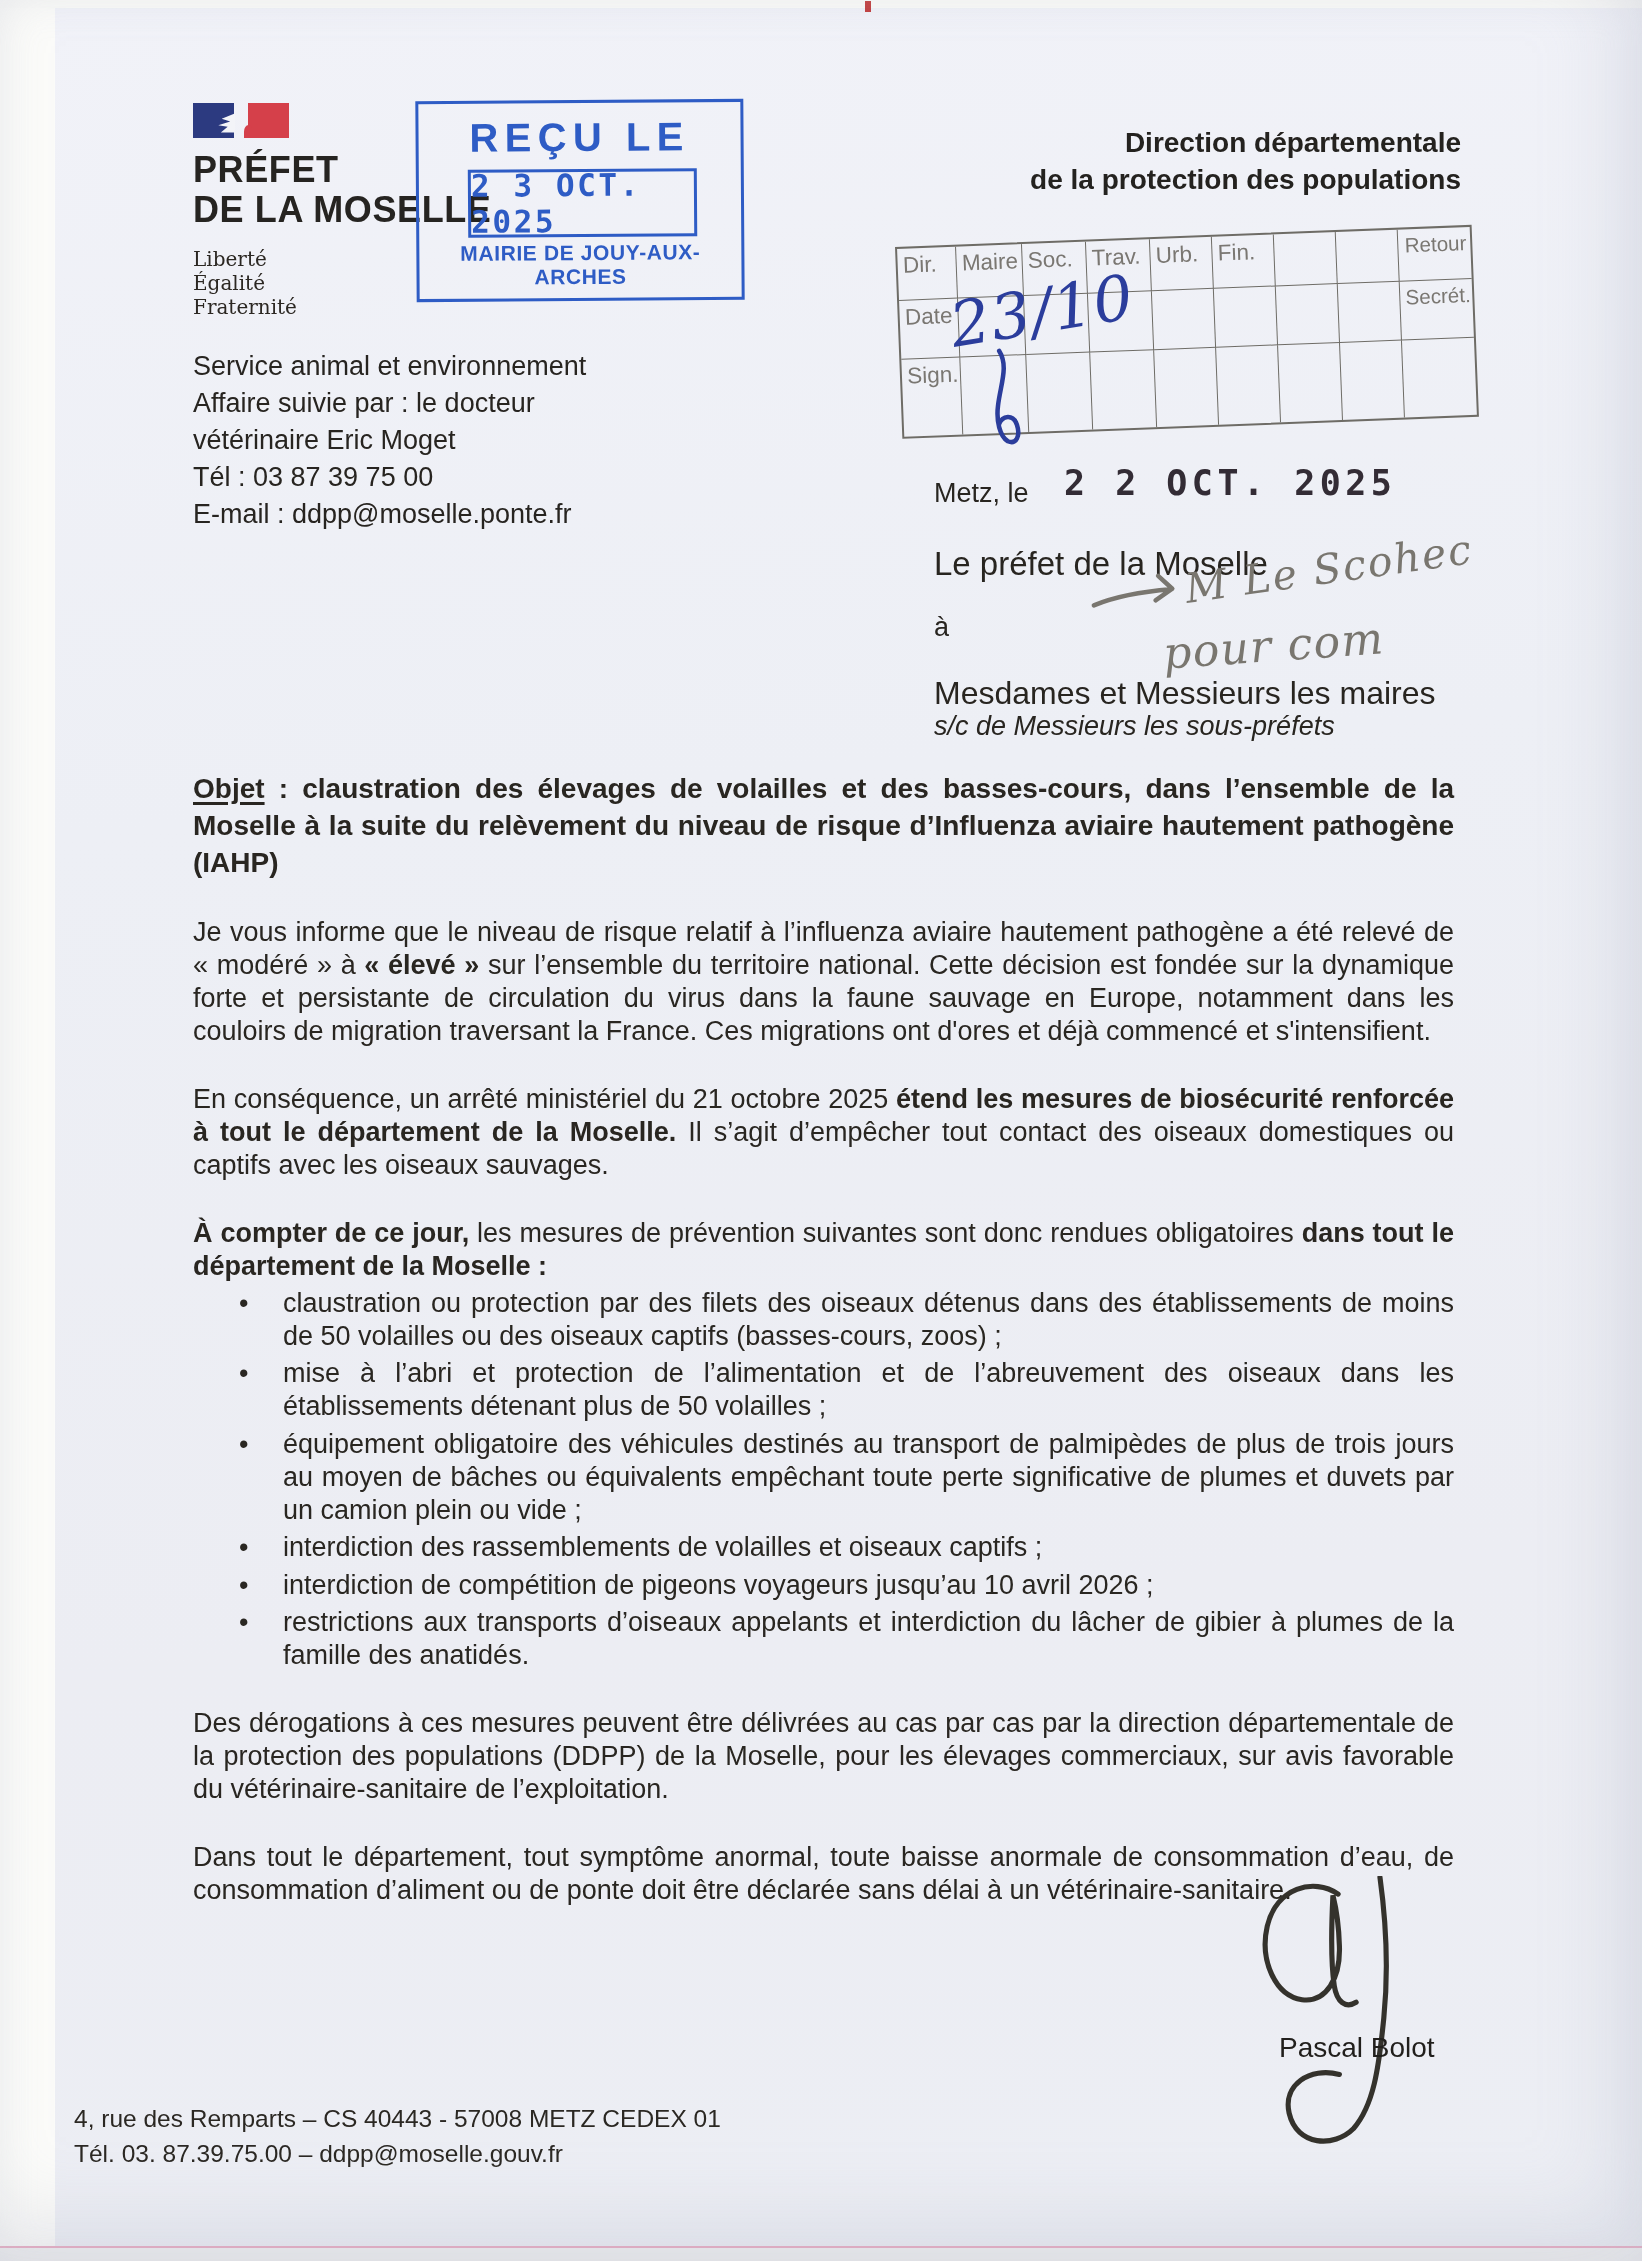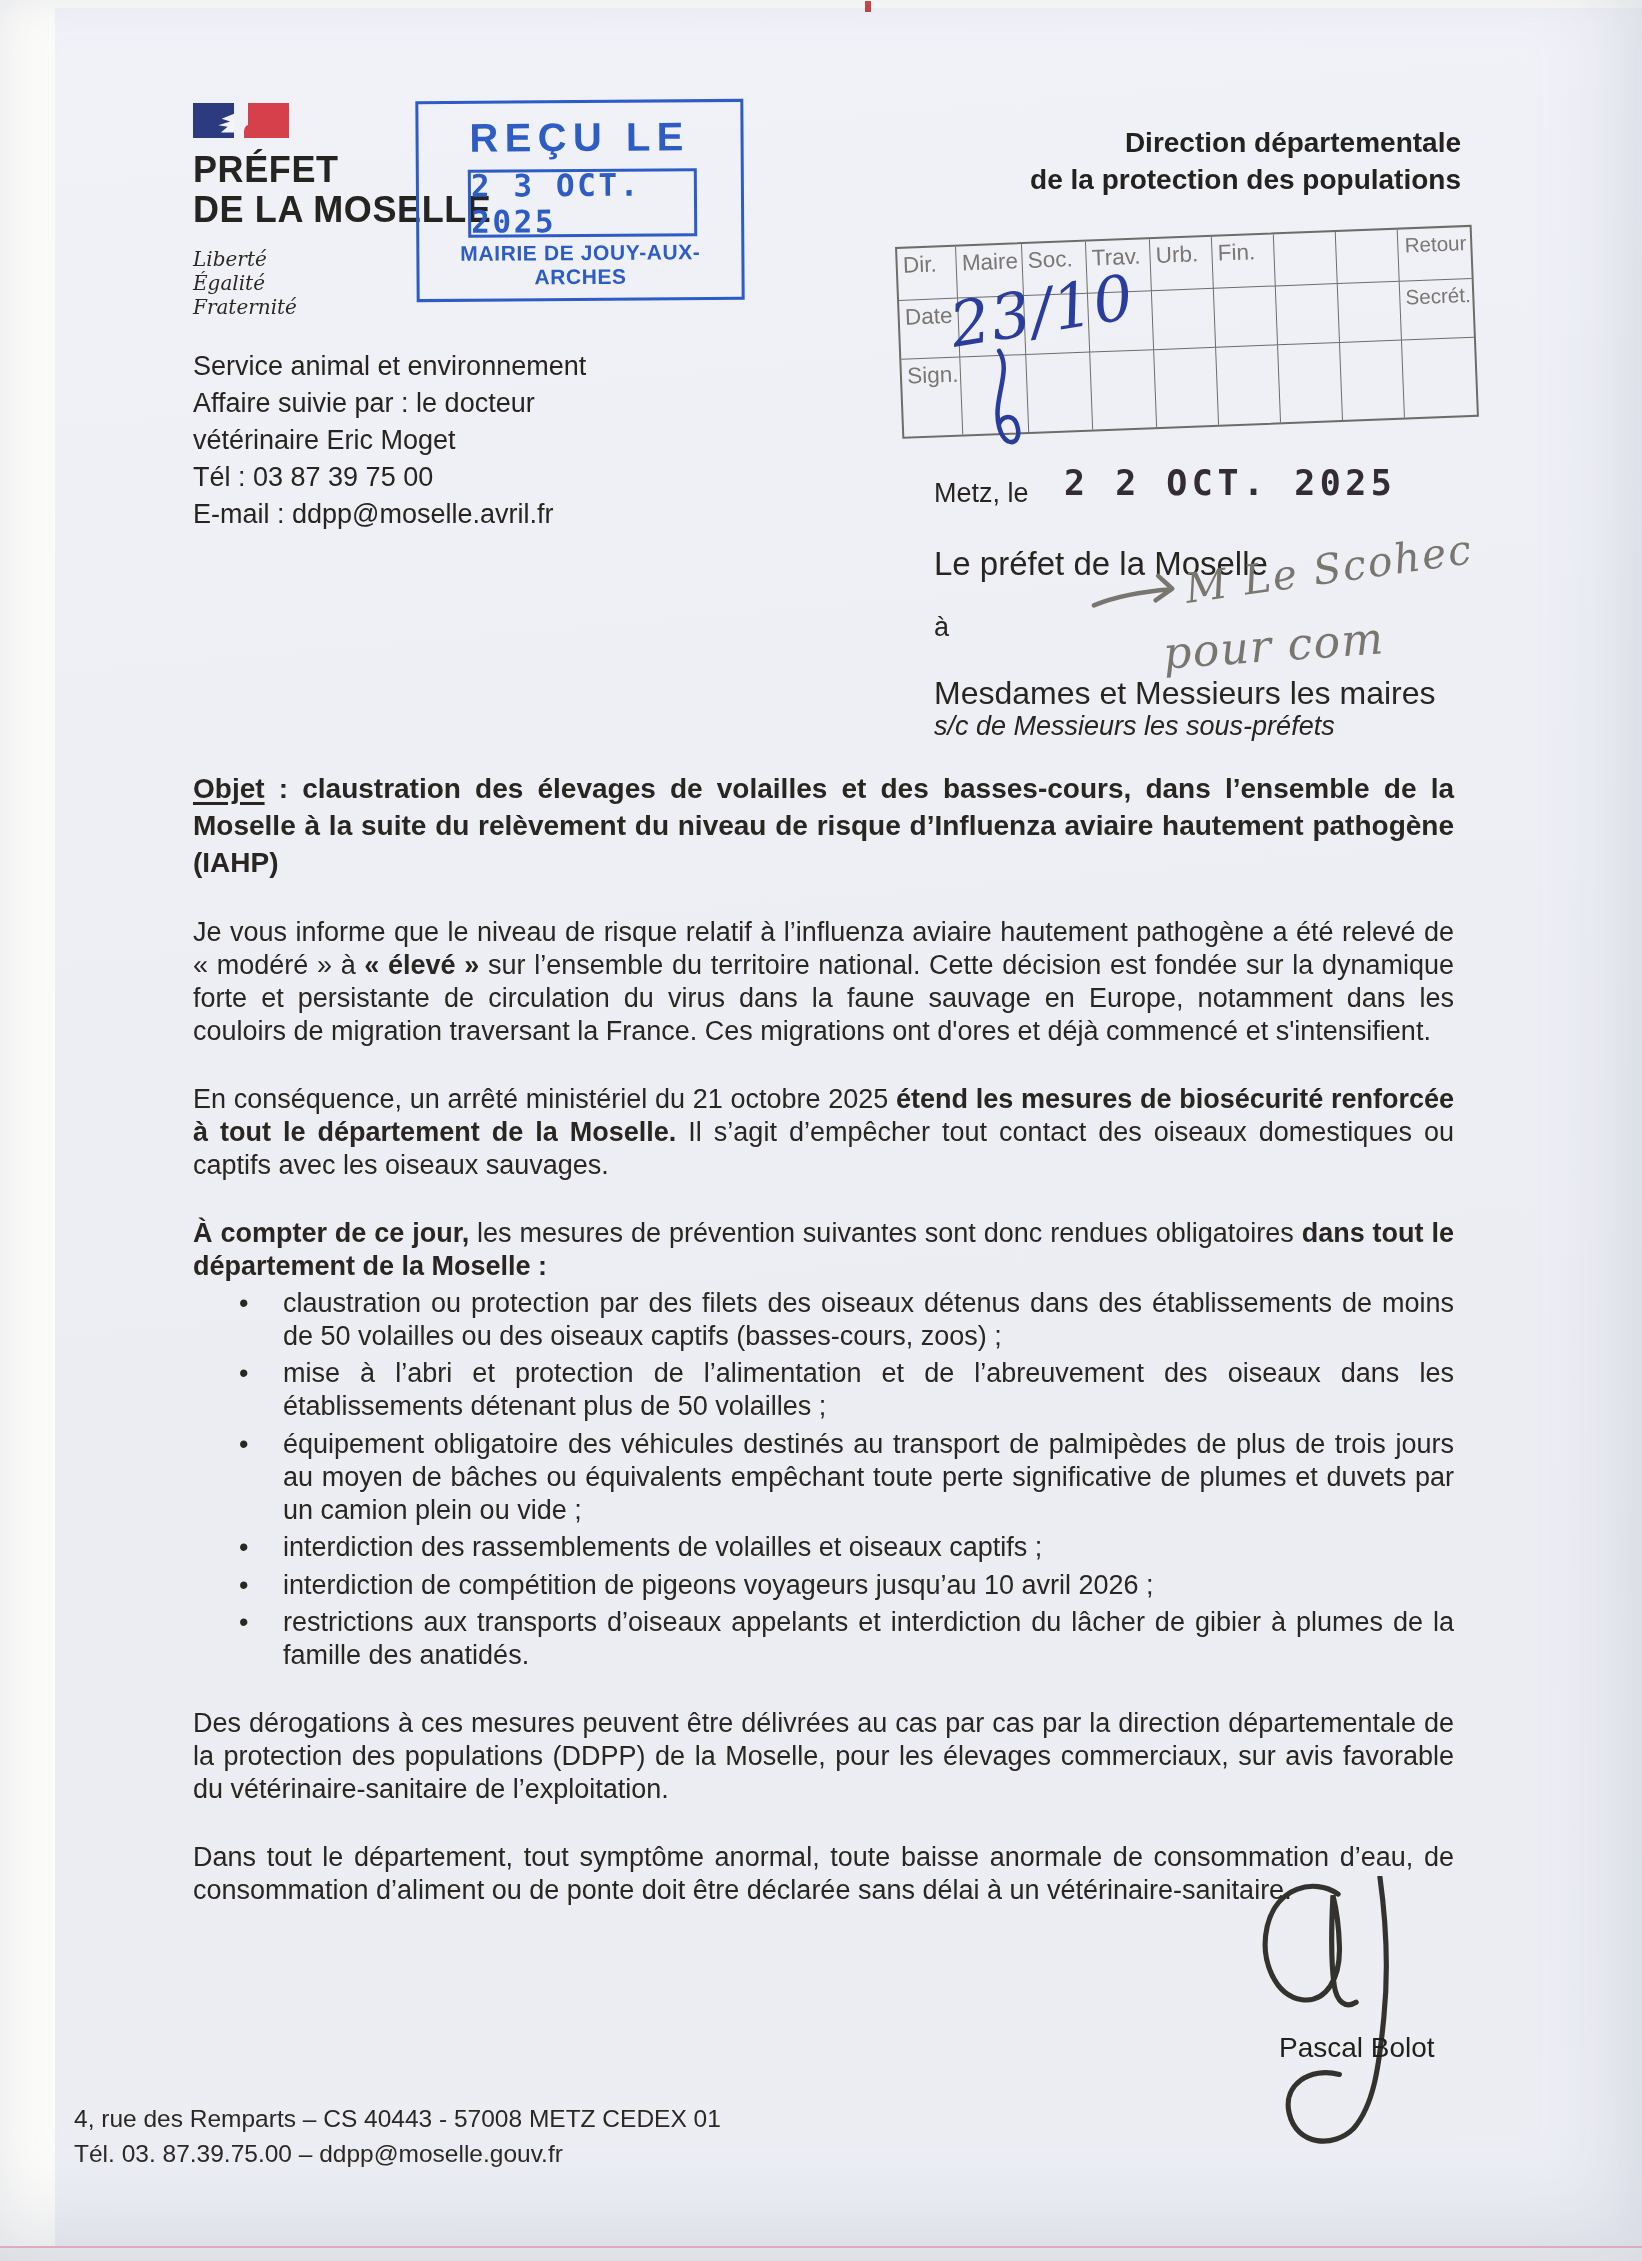--- a/index.html
+++ b/index.html
@@ -18,21 +18,21 @@
 
   
   .logo{position:absolute;left:193px;top:103px;}
   .flags{position:relative;width:97px;height:35px;}
   .flag-blue{position:absolute;left:0;top:0;width:41px;height:35px;background:#2c3a80;}
   .flag-blue:after{content:"";position:absolute;right:-1.3px;top:10.3px;width:17px;height:19.3px;background:#f3f4f8;
     clip-path:polygon(100% 0,20% 28%,70% 42%,0 62%,55% 70%,15% 100%,100% 100%);}
   .flag-red{position:absolute;left:55px;top:0;width:41px;height:35px;background:#d5404a;}
   .flag-red:before{content:"";position:absolute;left:-4.5px;bottom:0;width:9px;height:13px;background:#d5404a;border-radius:50% 50% 0 0;}
   .logo-title{font-size:36px;font-weight:700;letter-spacing:0.6px;line-height:40px;color:#262421;margin-top:11.6px;}
-  .motto{margin-top:17px;font-family:"DejaVu Serif", serif;font-style:italic;font-size:20px;line-height:24px;color:#2b2722;}
+  .motto{margin-top:17px;font-family:"DejaVu Serif", serif;font-size:20px;line-height:24px;color:#2b2722;}
 
   
   .recu{position:absolute;left:416px;top:100px;width:322px;height:195px;border:3.9px solid #2e5cc5;
     color:#2e5cc5;transform:rotate(-.4deg);}
   .recu-title{text-align:center;font-size:40px;font-weight:700;letter-spacing:6.4px;margin-top:11.6px;}
   .recu-datebox{position:absolute;left:49px;top:66px;width:223px;height:62px;border:3.9px solid #2e5cc5;
     display:flex;align-items:center;justify-content:center;}
   .recu-date{font-family:"DejaVu Sans Mono", monospace;font-size:31px;font-weight:700;letter-spacing:2.6px;}
   .recu-issuer{position:absolute;left:0;bottom:9px;width:100%;text-align:center;font-size:21px;font-weight:700;letter-spacing:0.6px;}
 
@@ -162,21 +162,21 @@
     <svg class="hand-sign-svg" width="52" height="110" viewBox="0 0 80 170">
       <path d="M34 6 C 48 30, 34 58, 29 90 C 25 114, 30 138, 42 146 C 55 152, 62 138, 57 121 C 52 104, 35 105, 29 120" fill="none" stroke="#2b3d9c" stroke-width="7" stroke-linecap="round"></path>
     </svg>
   </div>
 
   <div class="sender">
     <div>Service animal et environnement</div>
     <div>Affaire suivie par : le docteur</div>
     <div>vétérinaire Eric Moget</div>
     <div>Tél : 03 87 39 75 00</div>
-    <div>E-mail : ddpp@moselle.avril.fr</div>
+    <div>E-mail : ddpp@moselle.ponte.fr</div>
   </div>
 
   <div class="metz">Metz, le</div>
   <div class="date-stamp">2 2 OCT.  2025</div>
 
   <div class="prefet-line">Le préfet de la Moselle</div>
   <svg class="annot annot-arrow" width="90" height="45" viewBox="0 0 140 70">
     <path d="M6 52 C 45 36, 88 30, 126 27 M106 6 L128 26 L102 44" fill="none" stroke="#79766f" stroke-width="7" stroke-linecap="round" stroke-linejoin="round"></path>
   </svg>
   <div class="annot annot-l1">M Le Scohec</div>

